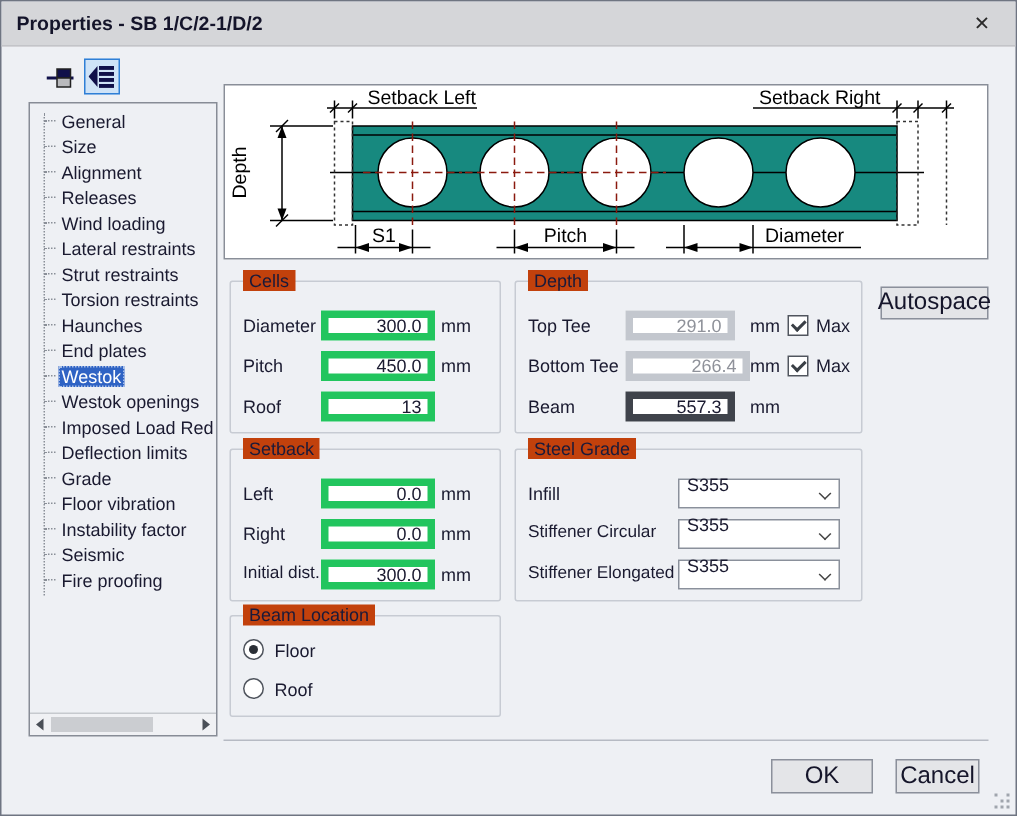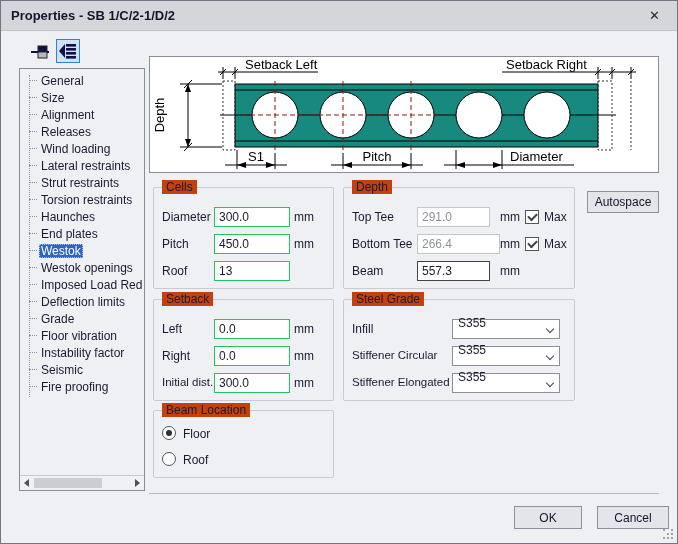--- a/index.html
+++ b/index.html
@@ -26,40 +26,40 @@
   .arr-left{left:4px;border-right:5px solid #4a4f57;}
   .arr-right{right:4px;border-left:5px solid #4a4f57;}
   .thumb{position:absolute;left:14px;top:2px;width:68px;height:10px;background:#cbcdd1;}
   
   .diagram{position:absolute;left:148px;top:55px;width:510px;height:117px;background:#fff;border:1px solid #898e98;}
   
   .group{position:absolute;border:1px solid #c7cbd3;border-radius:2px;}
   .legend{position:absolute;top:-8px;left:8px;background:#c2410c;padding:0 4px;color:#1a1a3a;}
   .frow{position:absolute;left:8px;right:0;height:20px;}
   .lbl{position:absolute;left:0;top:3px;white-space:nowrap;}
-  .field{position:absolute;top:0;height:20px;border:1px solid #22c55e;background:#fff;font:12px "Liberation Sans",sans-serif;
-    color:#1a1a30;padding:0 4px;outline:none;}
+  .field{position:absolute;top:0;height:20px;border:5px solid #22c55e;background:#fff;font:12px "Liberation Sans",sans-serif;
+    color:#1a1a30;padding:0 4px;outline:none;text-align:right;}
   .field.dis{color:#8f929a;border-color:#c3c7ce;}
   .field.focus{border-color:#3f434b;}
   .unit{position:absolute;top:3px;}
   
   .checkbox{position:absolute;top:3px;width:14px;height:14px;border:1px solid #50555e;background:#fff;}
   .checkbox.checked::after{content:"";position:absolute;left:2px;top:2px;width:7px;height:4px;
     border-left:2px solid #3a3f46;border-bottom:2px solid #3a3f46;transform:rotate(-45deg);}
   .cb-label{position:absolute;top:3px;}
   
   .select{position:absolute;top:0;height:20px;border:1px solid #8a909b;background:#fff;display:flex;align-items:center;padding:0 18px 12px 5px;}
   .chev{position:absolute;right:6px;top:6px;width:6px;height:6px;border-right:1px solid #444;border-bottom:1px solid #444;transform:rotate(45deg);}
   
   .radio{position:absolute;left:0;top:1px;width:14px;height:14px;border:1px solid #50555e;border-radius:50%;background:#fff;}
   .radio.checked::after{content:"";position:absolute;left:3px;top:3px;width:6px;height:6px;border-radius:50%;background:#2b2f36;}
   .radio-label{position:absolute;left:21px;top:2px;}
   
   .btn{position:absolute;background:#e4e5e8;border:1px solid #8b909b;display:flex;align-items:center;justify-content:center;
-    font-size:12px;color:#15152a;cursor:default;}
+    font-size:16px;color:#15152a;cursor:default;}
   .sep{position:absolute;left:148px;top:492px;width:510px;height:1px;background:#b6bac3;}
   .grip{position:absolute;right:4px;bottom:4px;width:10px;height:10px;}
   .grip::after{content:"";position:absolute;left:0;top:0;width:2px;height:2px;background:#a0a5ad;
     box-shadow:8px 0 0 #a0a5ad,8px 4px 0 #a0a5ad,8px 8px 0 #a0a5ad,4px 4px 0 #a0a5ad,4px 8px 0 #a0a5ad,0 8px 0 #a0a5ad;}
   .grip::before{content:"";}
   text{font-family:"Liberation Sans",sans-serif;}
 </style>
 </head>
 <body>
 
@@ -330,17 +330,17 @@
     <div class="frow" style="top:40px;">
       <span class="radio"></span>
       <span class="radio-label">Roof</span>
     </div>
   </div>
 
   <div class="sep"></div>
   <div class="btn" style="left:513px;top:505px;width:68px;height:23px;">
     <span>OK</span>
   </div>
-  <div class="btn" style="left:596px;top:505px;width:72px;height:23px;">
+  <div class="btn" style="left:596px;top:505px;width:56px;height:23px;">
     <span>Cancel</span>
   </div>
   <div class="grip"></div>
 </div>
 
 </body></html>

